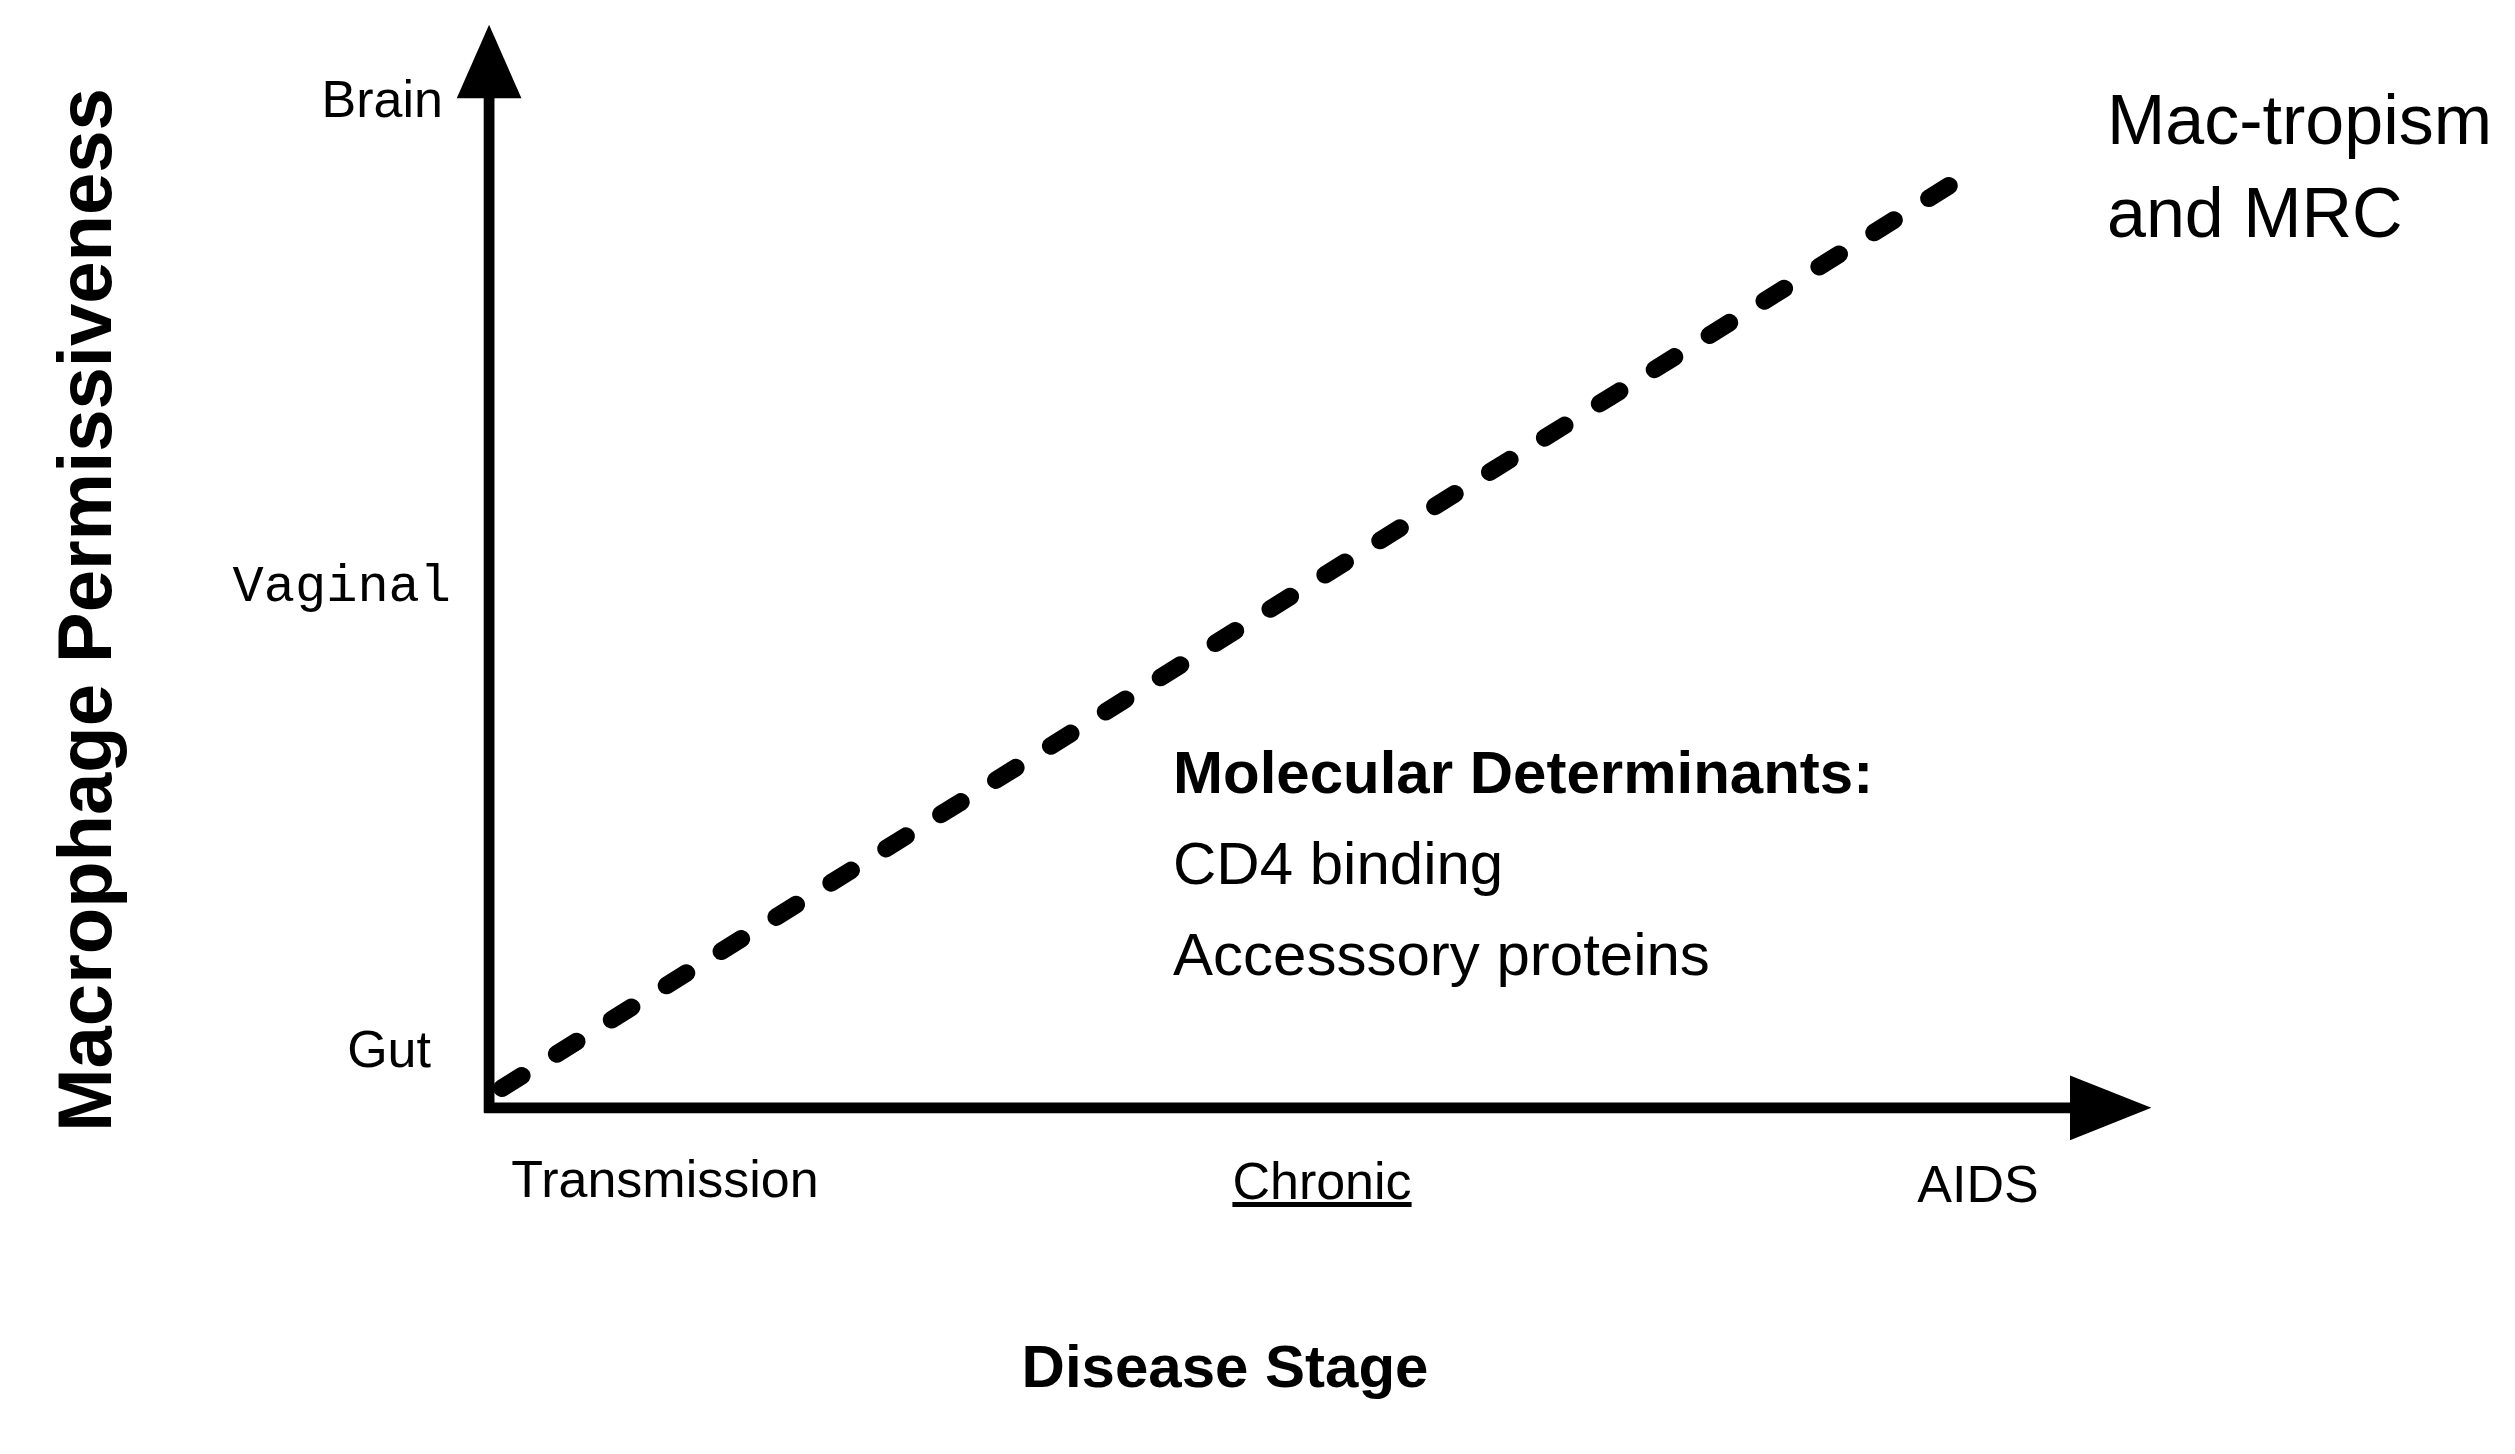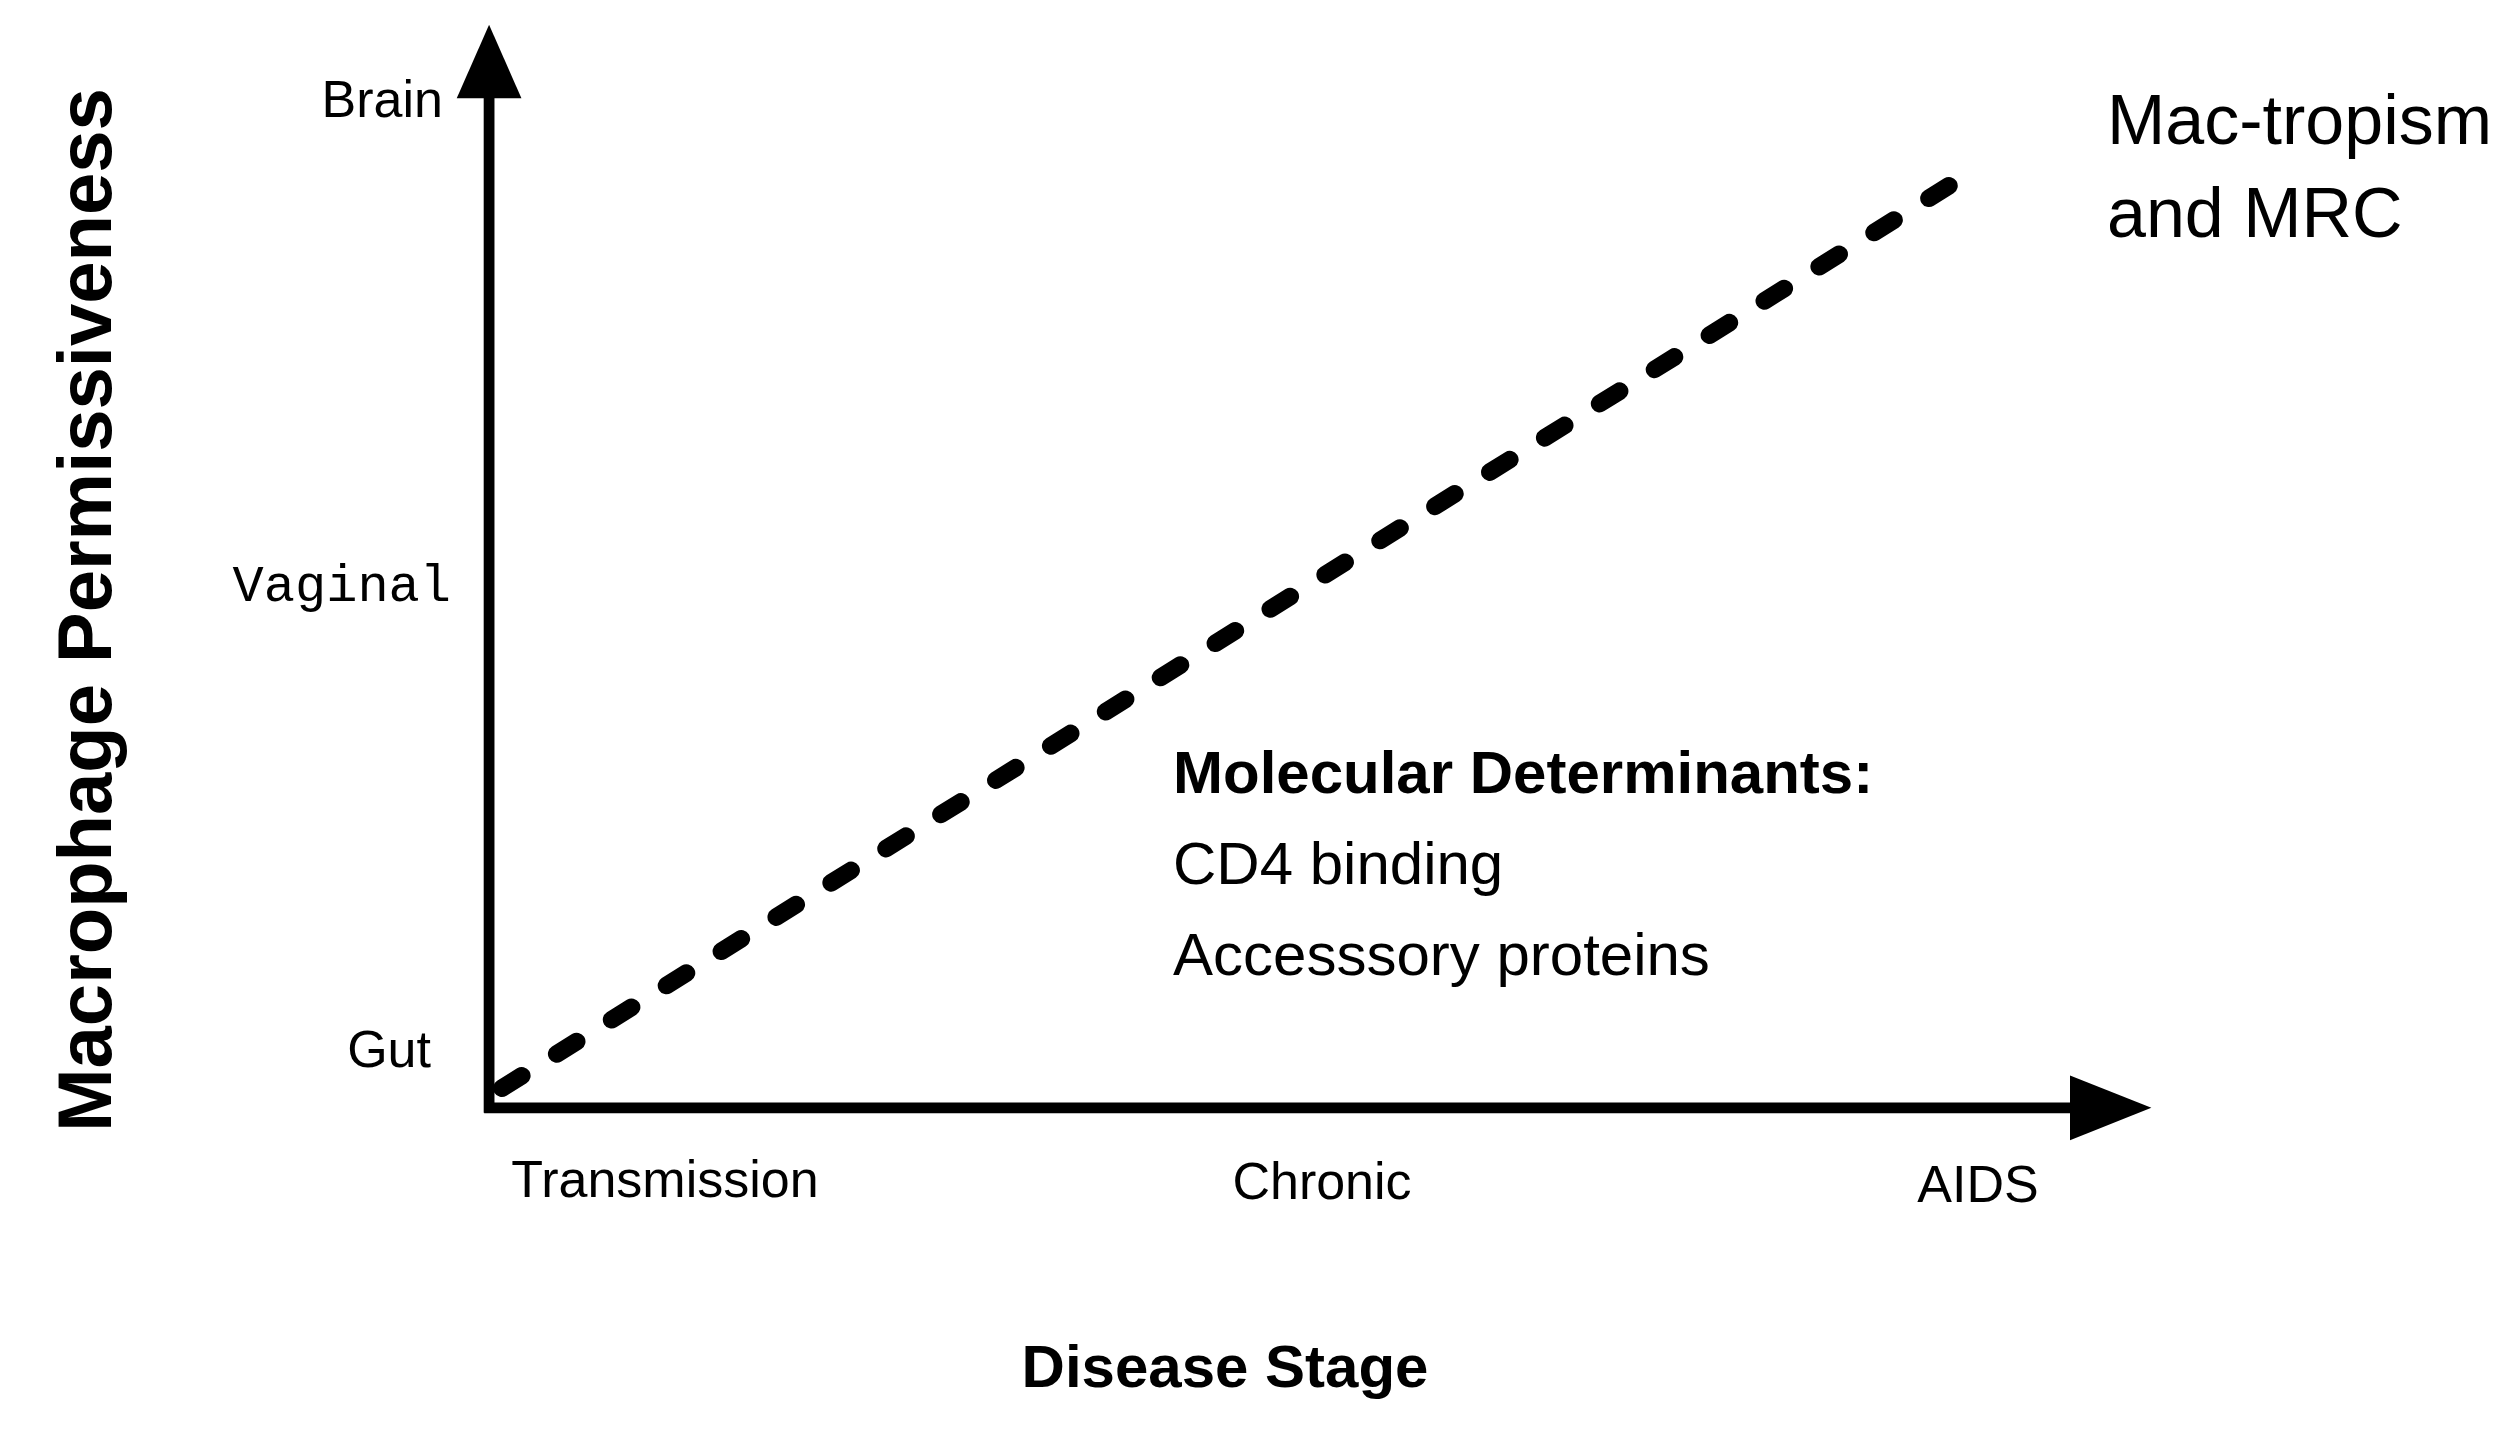--- a/index.html
+++ b/index.html
@@ -54,21 +54,21 @@
     text-align: center;
     font-size: 76px;
     font-weight: bold;
     line-height: 88px;
     white-space: nowrap;
   }
   .brain        { right: 2072px; top: 73px; }
   .vaginal      { right: 2064px; top: 562px; font-family: Liberation Mono, monospace; }
   .gut          { right: 2084px; top: 1023px; }
   .transmission { left: 629px;  top: 1153px; transform: translateX(-50%); margin-left: 36px; }
-  .chronic      { left: 1322px; top: 1155px; transform: translateX(-50%); }
+  .chronic      { left: 1322px; top: 1155px; transform: translateX(-50%); text-decoration: underline; }
   .aids         { left: 1978px; top: 1158px; transform: translateX(-50%); }
   .xtitle {
     position: absolute;
     left: 1225px;
     top: 1337px;
     transform: translateX(-50%);
     font-size: 60px;
     font-weight: bold;
     line-height: 1;
     white-space: nowrap;

